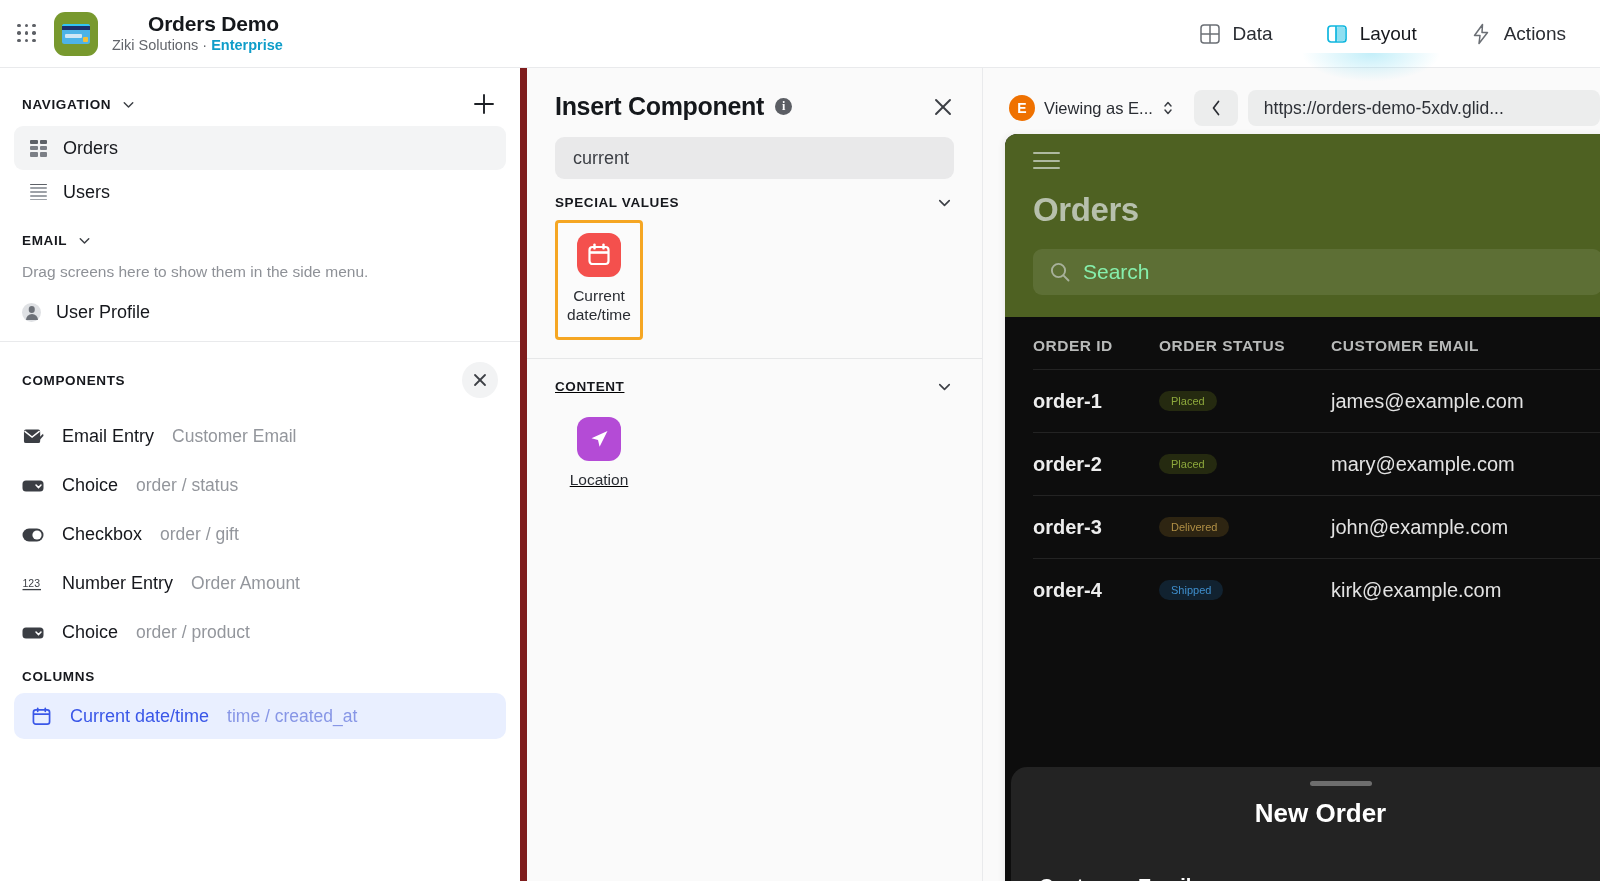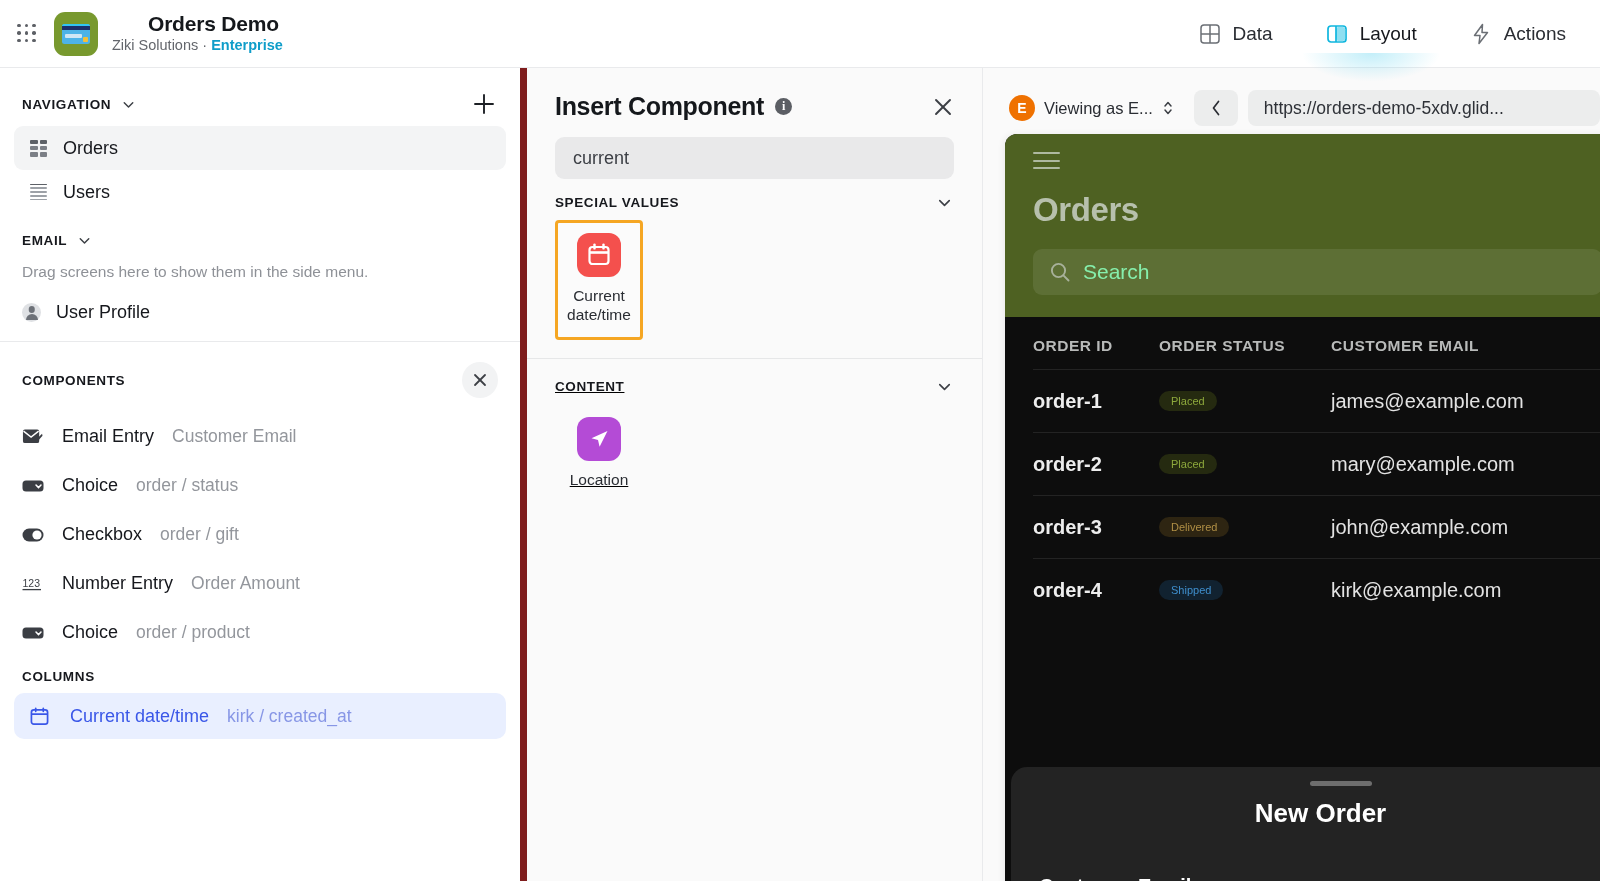--- a/index.html
+++ b/index.html
@@ -75,21 +75,21 @@
   .avatar-ic { width:19px;height:19px;border-radius:50%;background:#dfe1e4;position:relative;flex:none;}
   .avatar-ic::before{content:"";position:absolute;left:50%;top:3.5px;transform:translateX(-50%);width:6.5px;height:6.5px;border-radius:50%;background:#6d7178;}
   .avatar-ic::after{content:"";position:absolute;left:50%;bottom:1.5px;transform:translateX(-50%);width:12px;height:6.5px;border-radius:6px 6px 0 0;background:#6d7178;}
   .divider { height:1px; background:#e9eaec; margin-top: 12px; }
 
   .comp-head { display:flex; align-items:center; padding: 20px 22px 6px 22px; }
   .x-circle { margin-left:auto; width:36px;height:36px;border-radius:50%;background:#f2f3f4;
               display:flex;align-items:center;justify-content:center;cursor:pointer;color:#3c3f45;}
   .comp-list { padding: 8px 0 0 0; }
   .comp-row { display:flex; align-items:center; gap:18px; height: 49px; padding: 0 22px; cursor:pointer; }
-  .comp-ic { width:22px; display:flex; align-items:center; justify-content:flex-start; flex:none; color:#3b3e44;}
+  .comp-ic { width:22px; display:flex; align-items:center; justify-content:center; flex:none; color:#3b3e44;}
   .comp-name { font-size: 18px; color:#16181d; }
   .comp-meta { font-size: 17.5px; color:#93969c; }
 
   .col-head { padding: 10px 22px 6px 22px; }
   .col-row { display:flex; align-items:center; gap:18px; height:46px; margin: 2px 14px 0 14px;
              padding: 0 16px; border-radius: 10px; background:#e9efff; cursor:pointer;}
   .col-row .comp-name { color:#3a57e8; }
   .col-row .comp-meta { color:#8796e6; }
 
   
@@ -351,21 +351,21 @@
       <div class="col-row">
         <span class="comp-ic">
           <svg width="19" height="19" viewBox="0 0 20 20">
             <rect x="1.5" y="3" width="17" height="15" rx="2.5" fill="none" stroke="#3a57e8" stroke-width="1.8"></rect>
             <line x1="1.5" y1="7.5" x2="18.5" y2="7.5" stroke="#3a57e8" stroke-width="1.8"></line>
             <line x1="6" y1="1.5" x2="6" y2="4.5" stroke="#3a57e8" stroke-width="1.8" stroke-linecap="round"></line>
             <line x1="14" y1="1.5" x2="14" y2="4.5" stroke="#3a57e8" stroke-width="1.8" stroke-linecap="round"></line>
           </svg>
         </span>
         <span class="comp-name">Current date/time</span>
-        <span class="comp-meta">kirk / created_at</span>
+        <span class="comp-meta">time / created_at</span>
       </div>
 
     </div>
 
     <div class="midpanel">
 
       <div class="mid-head">
         <span class="mid-title">Insert Component</span>
         <span class="info-dot">i</span>
         <span class="mid-x">

